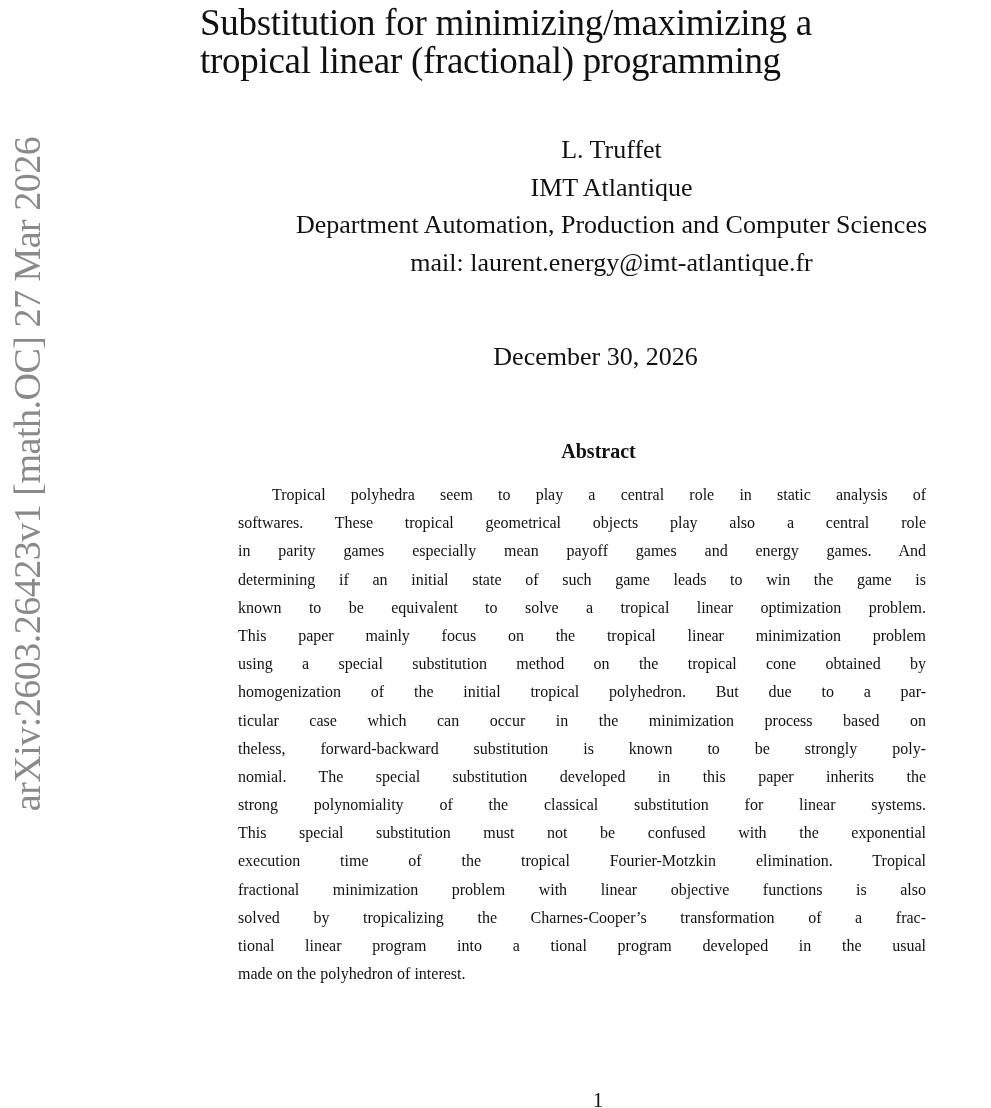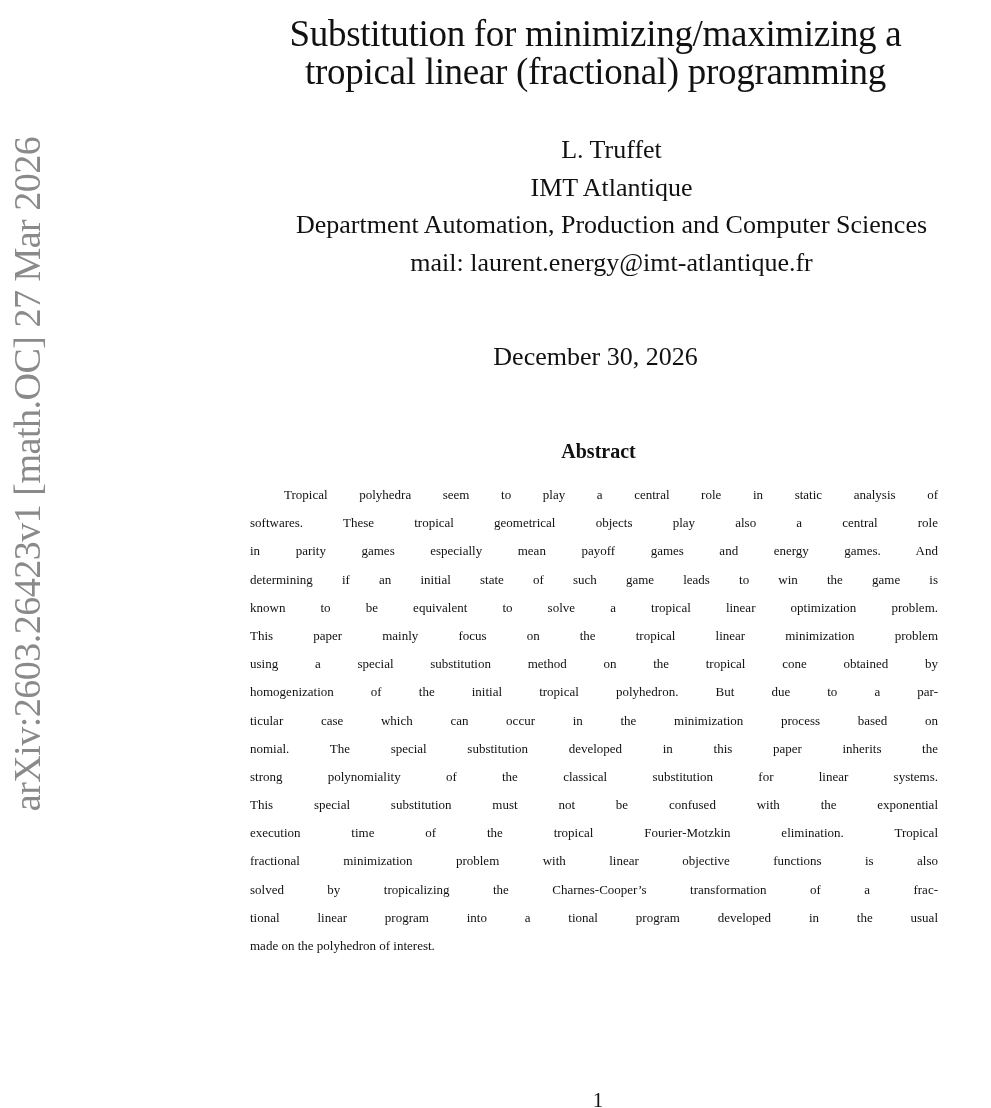--- a/index.html
+++ b/index.html
@@ -1,23 +1,23 @@
 <!DOCTYPE html>
 <html><head>
 <meta charset="utf-8">
 <style>
   html, body { margin:0; padding:0; background:#ffffff; }
   body { width:991px; height:1108px; position:relative; overflow:hidden; font-family:"Liberation Serif","DejaVu Serif",serif; color:#111; }
   .sidebar-stamp { position:absolute; left:-393px; top:452px; width:840px; height:44px; transform:rotate(-90deg); transform-origin:center center; text-align:center; font-size:38px; line-height:44px; color:#8a8a8a; white-space:nowrap; letter-spacing:-0.5px; }
-  .title { position:absolute; left:200px; top:15px; width:791px; text-align:center; font-size:37px; line-height:38px; letter-spacing:-0.3px; }
+  .title { position:absolute; left:200px; top:4px; width:791px; text-align:left; font-size:37px; line-height:38px; letter-spacing:-0.3px; }
   .title div { height:38px; }
   .authors { position:absolute; left:216px; top:131px; width:791px; text-align:center; font-size:26px; line-height:37.7px; }
   .date { position:absolute; left:200px; top:339px; width:791px; text-align:center; font-size:26px; line-height:36px; }
   .abstract-head { position:absolute; left:200px; top:438px; width:797px; text-align:center; font-size:20px; font-weight:bold; line-height:26px; }
-  .abstract-body { position:absolute; left:250px; top:481px; width:688px; font-size:13px; line-height:28.2px; }
+  .abstract-body { position:absolute; left:238px; top:481px; width:688px; font-size:16px; line-height:28.2px; }
   .abstract-body .ln { display:block; white-space:nowrap; text-align:justify; text-align-last:justify; height:28.2px; }
   .abstract-body .ln.last { text-align-last:left; }
   .abstract-body .ln.first { padding-left:34px; }
   .page-number { position:absolute; left:560px; top:1088px; width:76px; text-align:center; font-size:21px; line-height:24px; }
 </style>
 </head>
 <body>
 
 <div class="sidebar-stamp">arXiv:2603.26423v1  [math.OC]  27 Mar 2026</div>
 
@@ -40,20 +40,21 @@
 <div class="abstract-body">
   <span class="ln first">Tropical polyhedra seem to play a central role in static analysis of</span>
   <span class="ln">softwares.  These tropical geometrical objects play also a central role</span>
   <span class="ln">in parity games especially mean payoff games and energy games.  And</span>
   <span class="ln">determining if an initial state of such game leads to win the game is</span>
   <span class="ln">known to be equivalent to solve a tropical linear optimization problem.</span>
   <span class="ln">This paper mainly focus on the tropical linear minimization problem</span>
   <span class="ln">using a special substitution method on the tropical cone obtained by</span>
   <span class="ln">homogenization of the initial tropical polyhedron.  But due to a par-</span>
   <span class="ln">ticular case which can occur in the minimization process based on</span>
+  <span class="ln">theless, forward-backward substitution is known to be strongly poly-</span>
   <span class="ln">nomial.  The special substitution developed in this paper inherits the</span>
   <span class="ln">strong polynomiality of the classical substitution for linear systems.</span>
   <span class="ln">This special substitution must not be confused with the exponential</span>
   <span class="ln">execution time of the tropical Fourier-Motzkin elimination.  Tropical</span>
   <span class="ln">fractional minimization problem with linear objective functions is also</span>
   <span class="ln">solved by tropicalizing the Charnes-Cooper’s transformation of a frac-</span>
   <span class="ln">tional linear program into a tional program developed in the usual</span>
   <span class="ln last">made on the polyhedron of interest.</span>
 </div>
 

